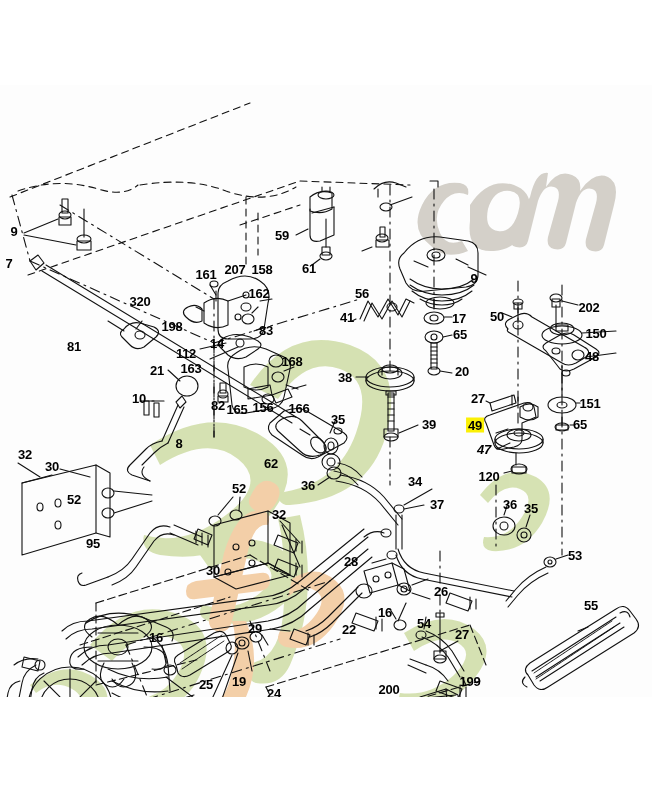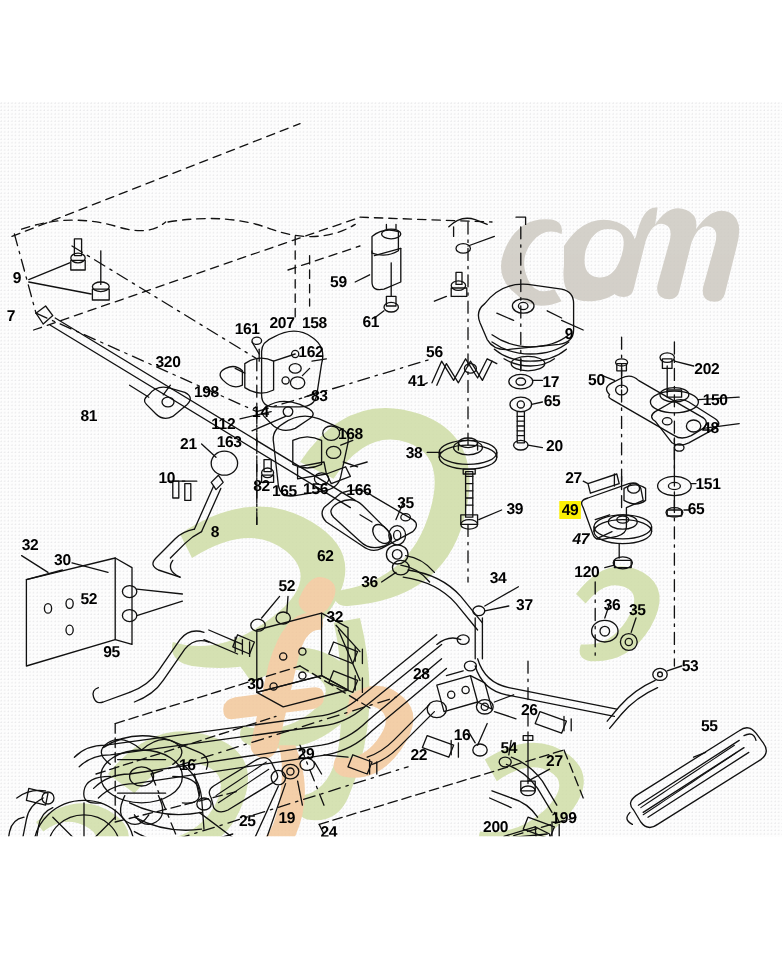--- a/index.html
+++ b/index.html
@@ -656,21 +656,21 @@
         <div class="lbl" style="left: 429px; top: 339px;">39</div>
         <div class="lbl" style="left: 415px; top: 396px;">34</div>
         <div class="lbl" style="left: 437px; top: 419px;">37</div>
         <div class="lbl" style="left: 351px; top: 476px;">28</div>
         <div class="lbl" style="left: 349px; top: 544px;">22</div>
         <div class="lbl" style="left: 385px; top: 527px;">16</div>
         <div class="lbl" style="left: 424px; top: 538px;">54</div>
         <div class="lbl" style="left: 441px; top: 506px;">26</div>
         <div class="lbl" style="left: 462px; top: 549px;">27</div>
         <div class="lbl" style="left: 470px; top: 596px;">199</div>
-        <div class="lbl" style="left: 389px; top: 604px; margin-left: 24px;">200</div>
+        <div class="lbl" style="left: 389px; top: 604px;">200</div>
         <div class="lbl" style="left: 300px; top: 617px;">263</div>
         <div class="lbl" style="left: 510px; top: 419px;">36</div>
         <div class="lbl" style="left: 531px; top: 423px;">35</div>
         <div class="lbl" style="left: 575px; top: 470px;">53</div>
         <div class="lbl" style="left: 591px; top: 520px;">55</div>
         <div class="lbl" style="left: 489px; top: 391px;">120</div>
         <div class="lbl" style="left: 484px; top: 364px; font-style: italic;">47</div>
         <div class="lbl hl" style="left: 475px; top: 340px; background: rgb(251, 240, 5);">49</div>
         <div class="lbl" style="left: 478px; top: 313px;">27</div>
         <div class="lbl" style="left: 580px; top: 339px;">65</div>

